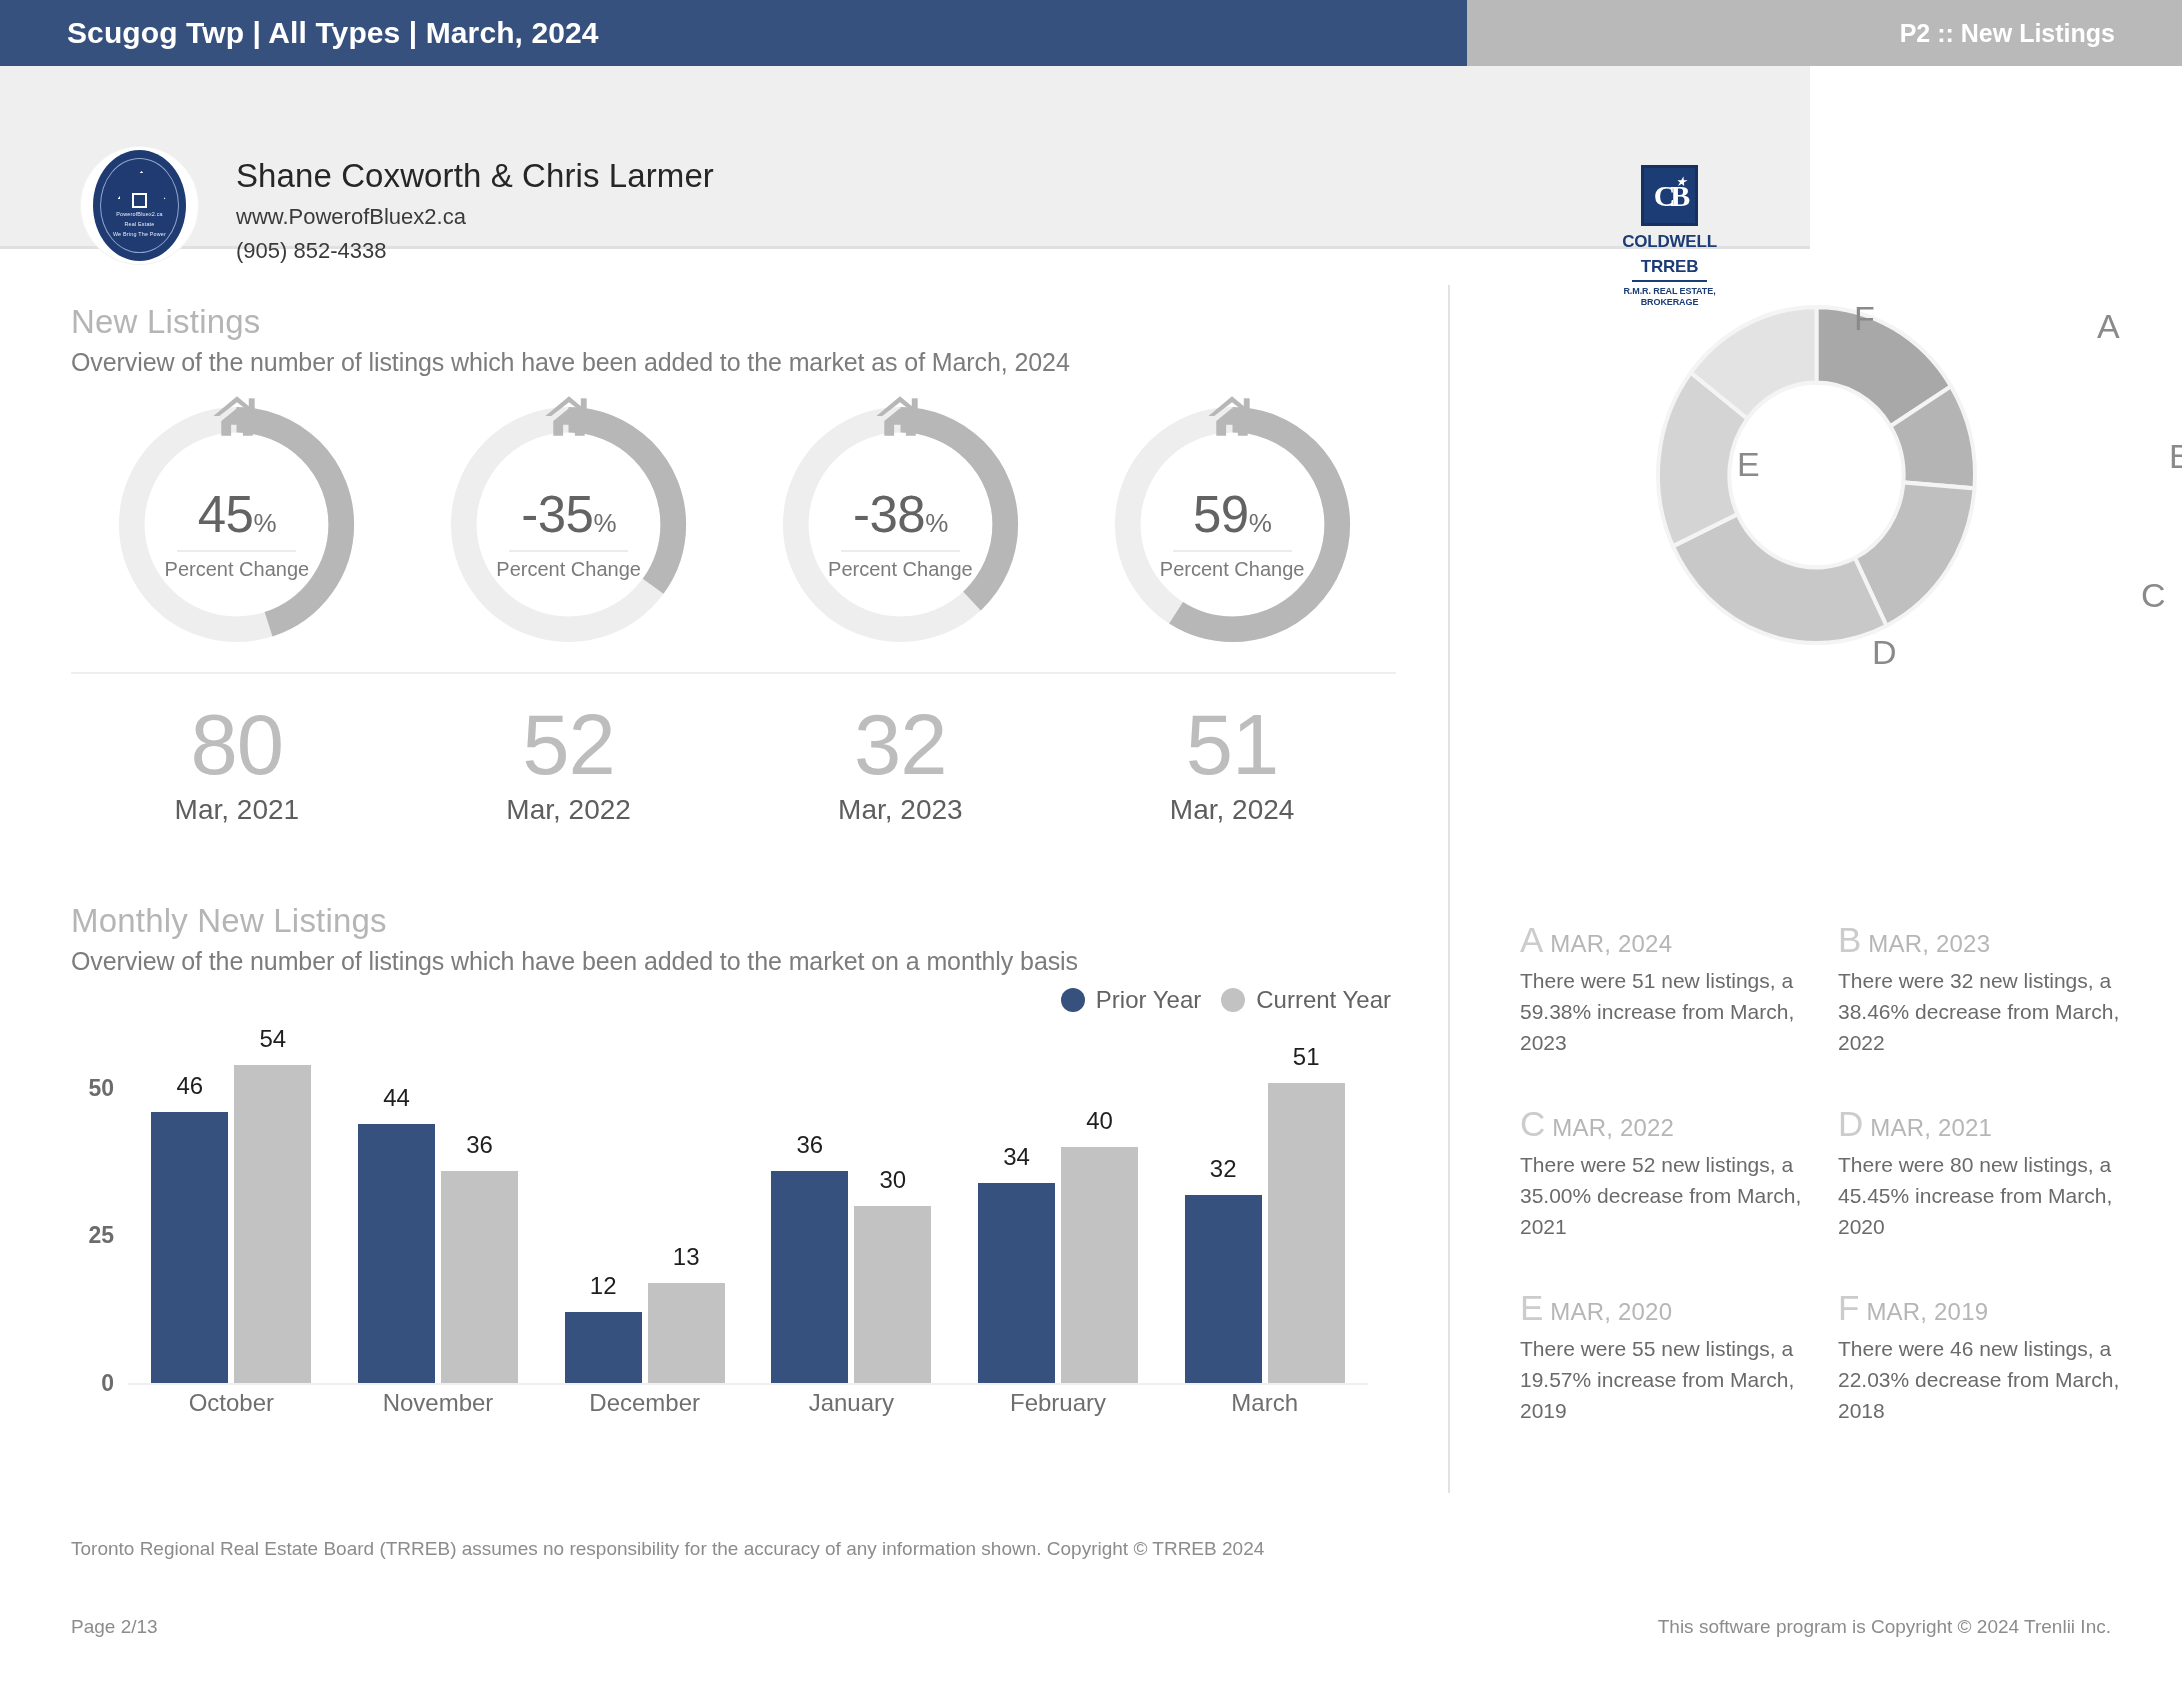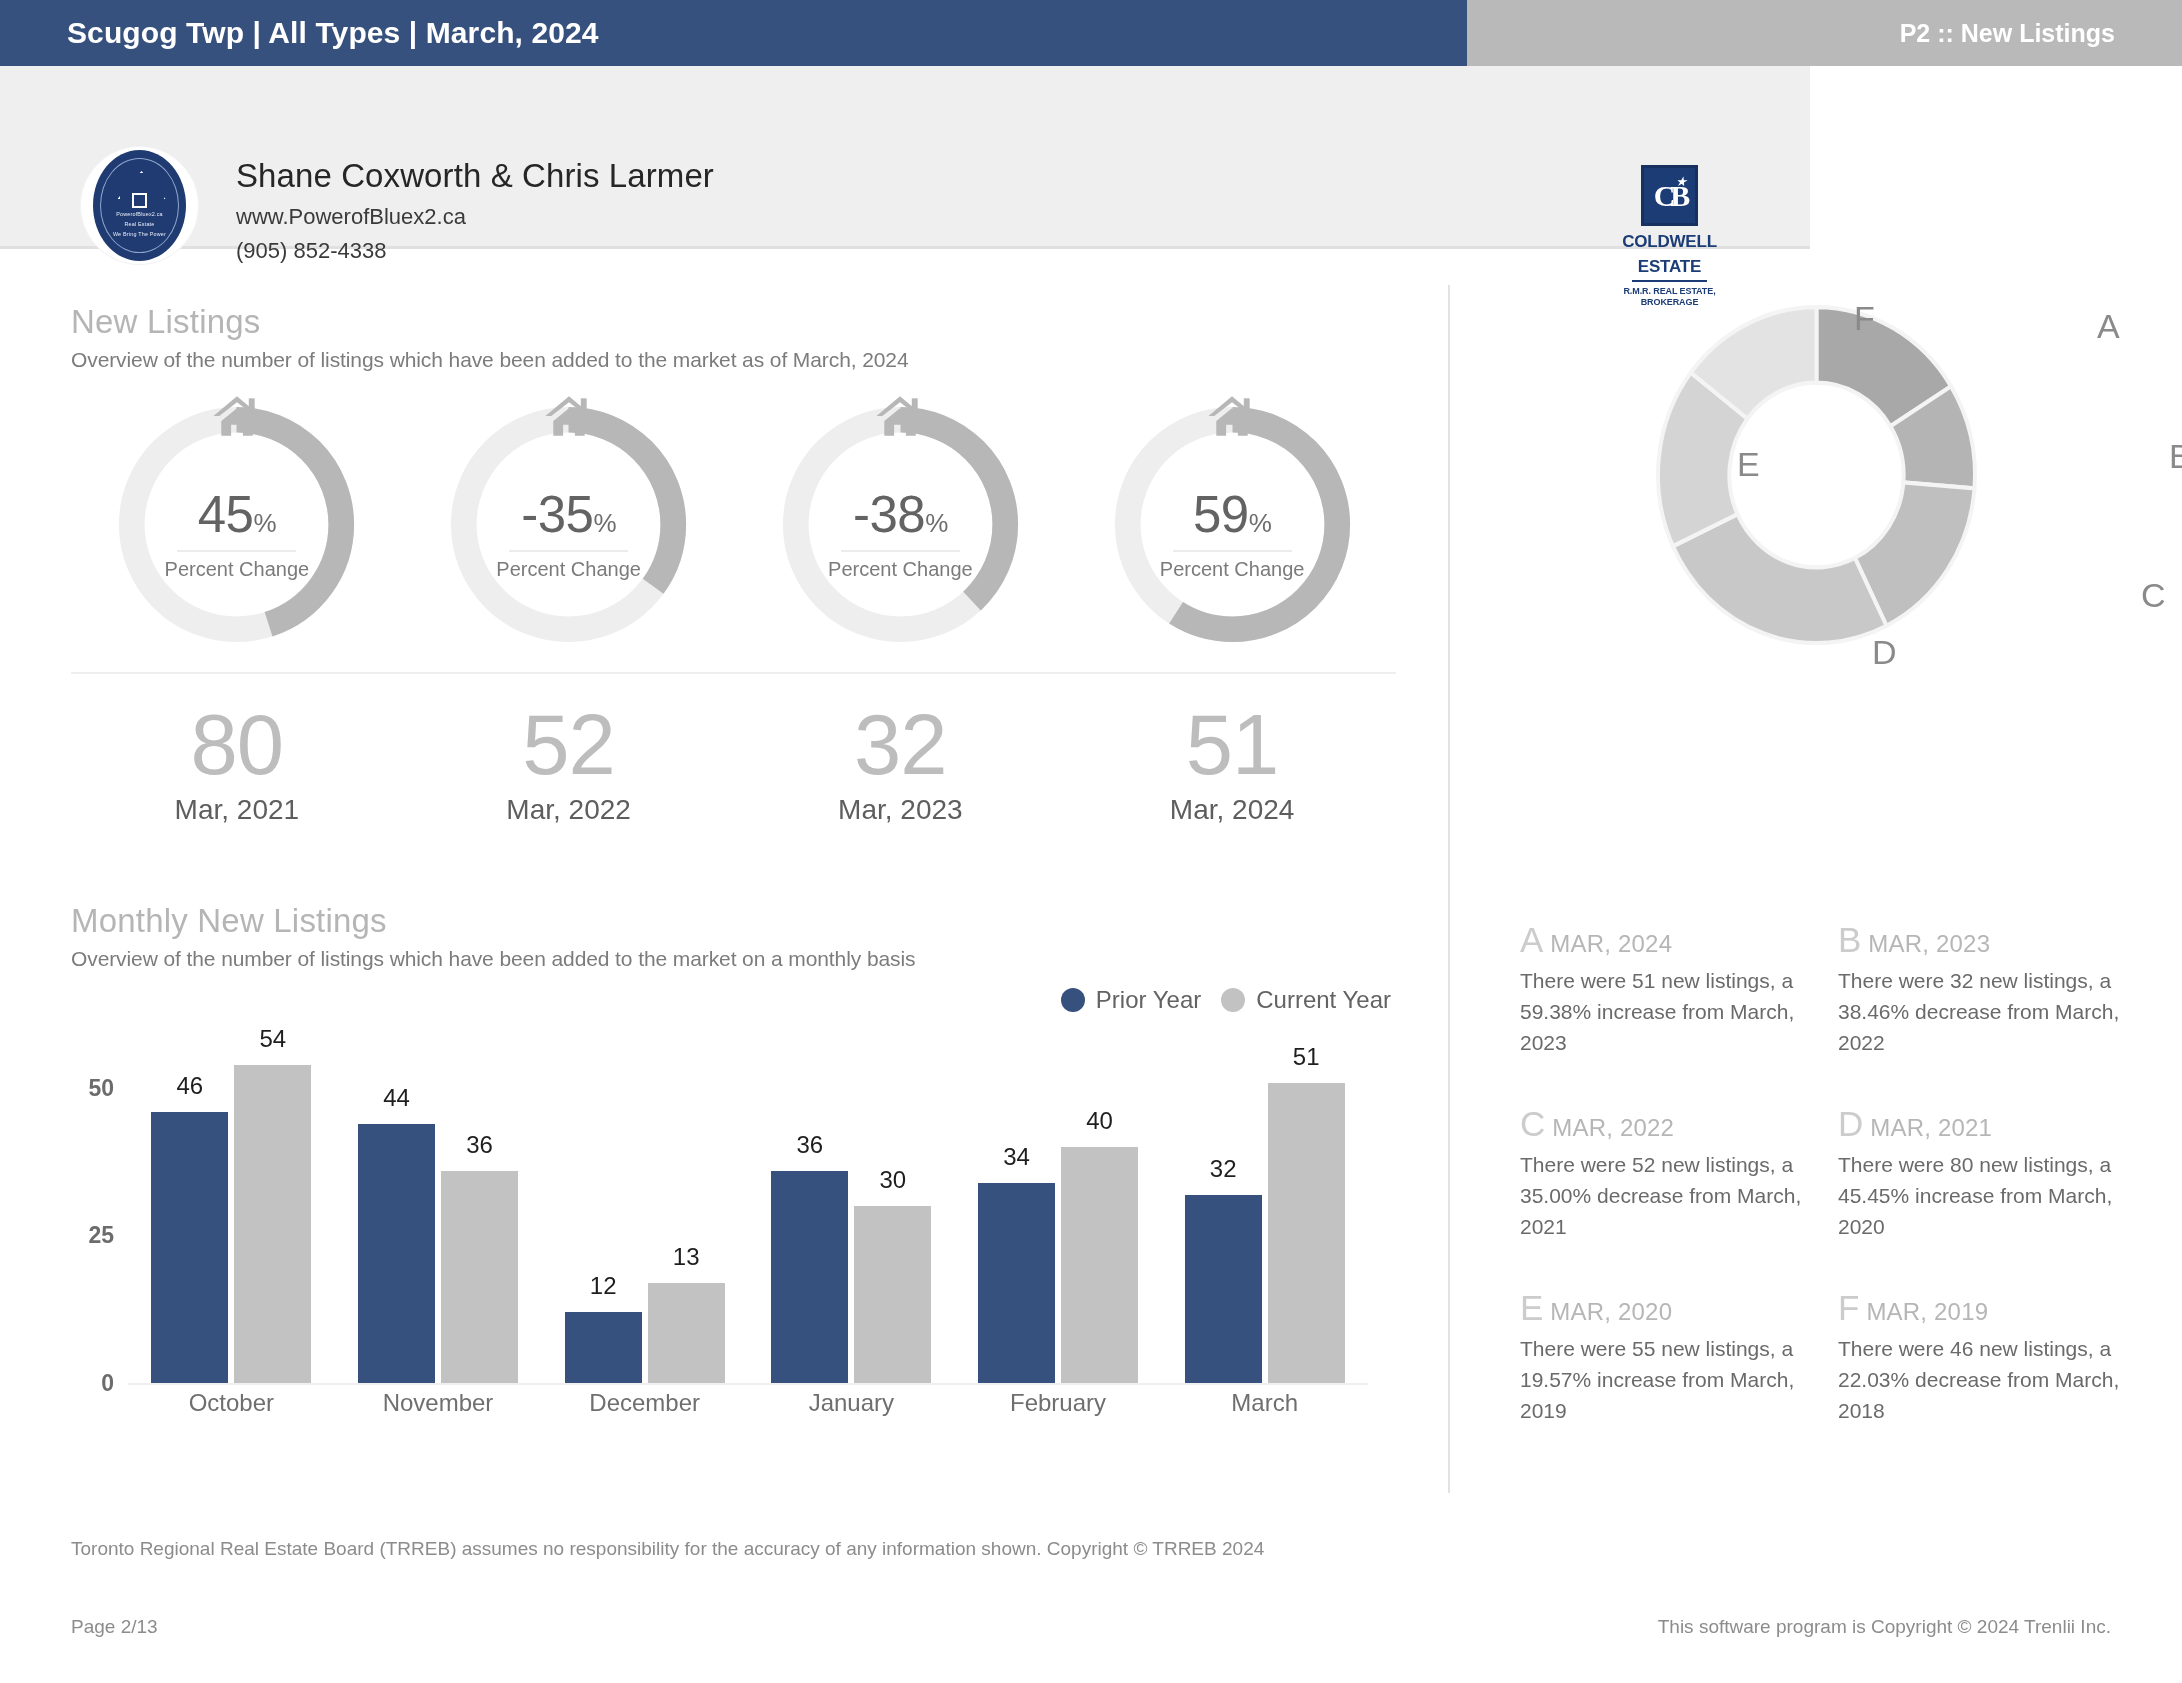--- a/index.html
+++ b/index.html
@@ -71,21 +71,21 @@
   .cb-star{ position:absolute; right:8px; top:7px; color:#fff; font-size:13px; line-height:13px;}
   .cb-name { color:#1b3c75; font-weight:700; font-size:17px; line-height:19px; margin-top:6px; letter-spacing:-0.2px;}
   .cb-rule { width:75px; height:2px; background:#1b3c75; margin:4px auto 4px;}
   .cb-sub { color:#1b3c75; font-weight:700; font-size:9px; line-height:11px; letter-spacing:-0.1px;}
 
   
   .divider-v { position:absolute; left:1448px; top:285px; width:2px; height:1208px; background:#e2e2e2; }
 
   .left-col { position:absolute; left:0; top:249px; width:1448px; }
   .sec-title { font-size:33px; color:#b5b5b5; font-weight:400; letter-spacing:0.2px; }
-  .sec-sub   { font-size:21px; color:#7c7c7c; margin-top:7px; letter-spacing:-0.1px;}
+  .sec-sub   { font-size:25px; color:#7c7c7c; margin-top:7px; letter-spacing:-0.1px;}
   .sec1 { position:absolute; left:71px; top:54px; }
 
   
   .gauges { position:absolute; left:71px; top:149px; width:1327px; display:flex; }
   .gauge-cell { width:351px; position:relative; }
   .gauge-wrap { position:relative; width:253px; height:253px; margin:0 auto; }
   .gauge-wrap svg { display:block; }
   .gauge-center {
     position:absolute; left:0; right:0; top:87px; text-align:center;
   }
@@ -166,21 +166,21 @@
       <div class="agent-name">Shane Coxworth &amp; Chris Larmer</div>
       <div class="agent-site">www.PowerofBluex2.ca</div>
       <div class="agent-phone">(905) 852-4338</div>
     </div>
     <div class="cb-logo">
       <div class="cb-mark">
         <span>CB</span>
         <i class="cb-star">★</i>
       </div>
       <div class="cb-name">COLDWELL</div>
-      <div class="cb-name">ESTATE</div>
+      <div class="cb-name">TRREB</div>
       <div class="cb-rule"></div>
       <div class="cb-sub">R.M.R. REAL ESTATE,</div>
       <div class="cb-sub">BROKERAGE</div>
     </div>
   </div>
 
   <div class="divider-v"></div>
 
   <div class="left-col">
 

